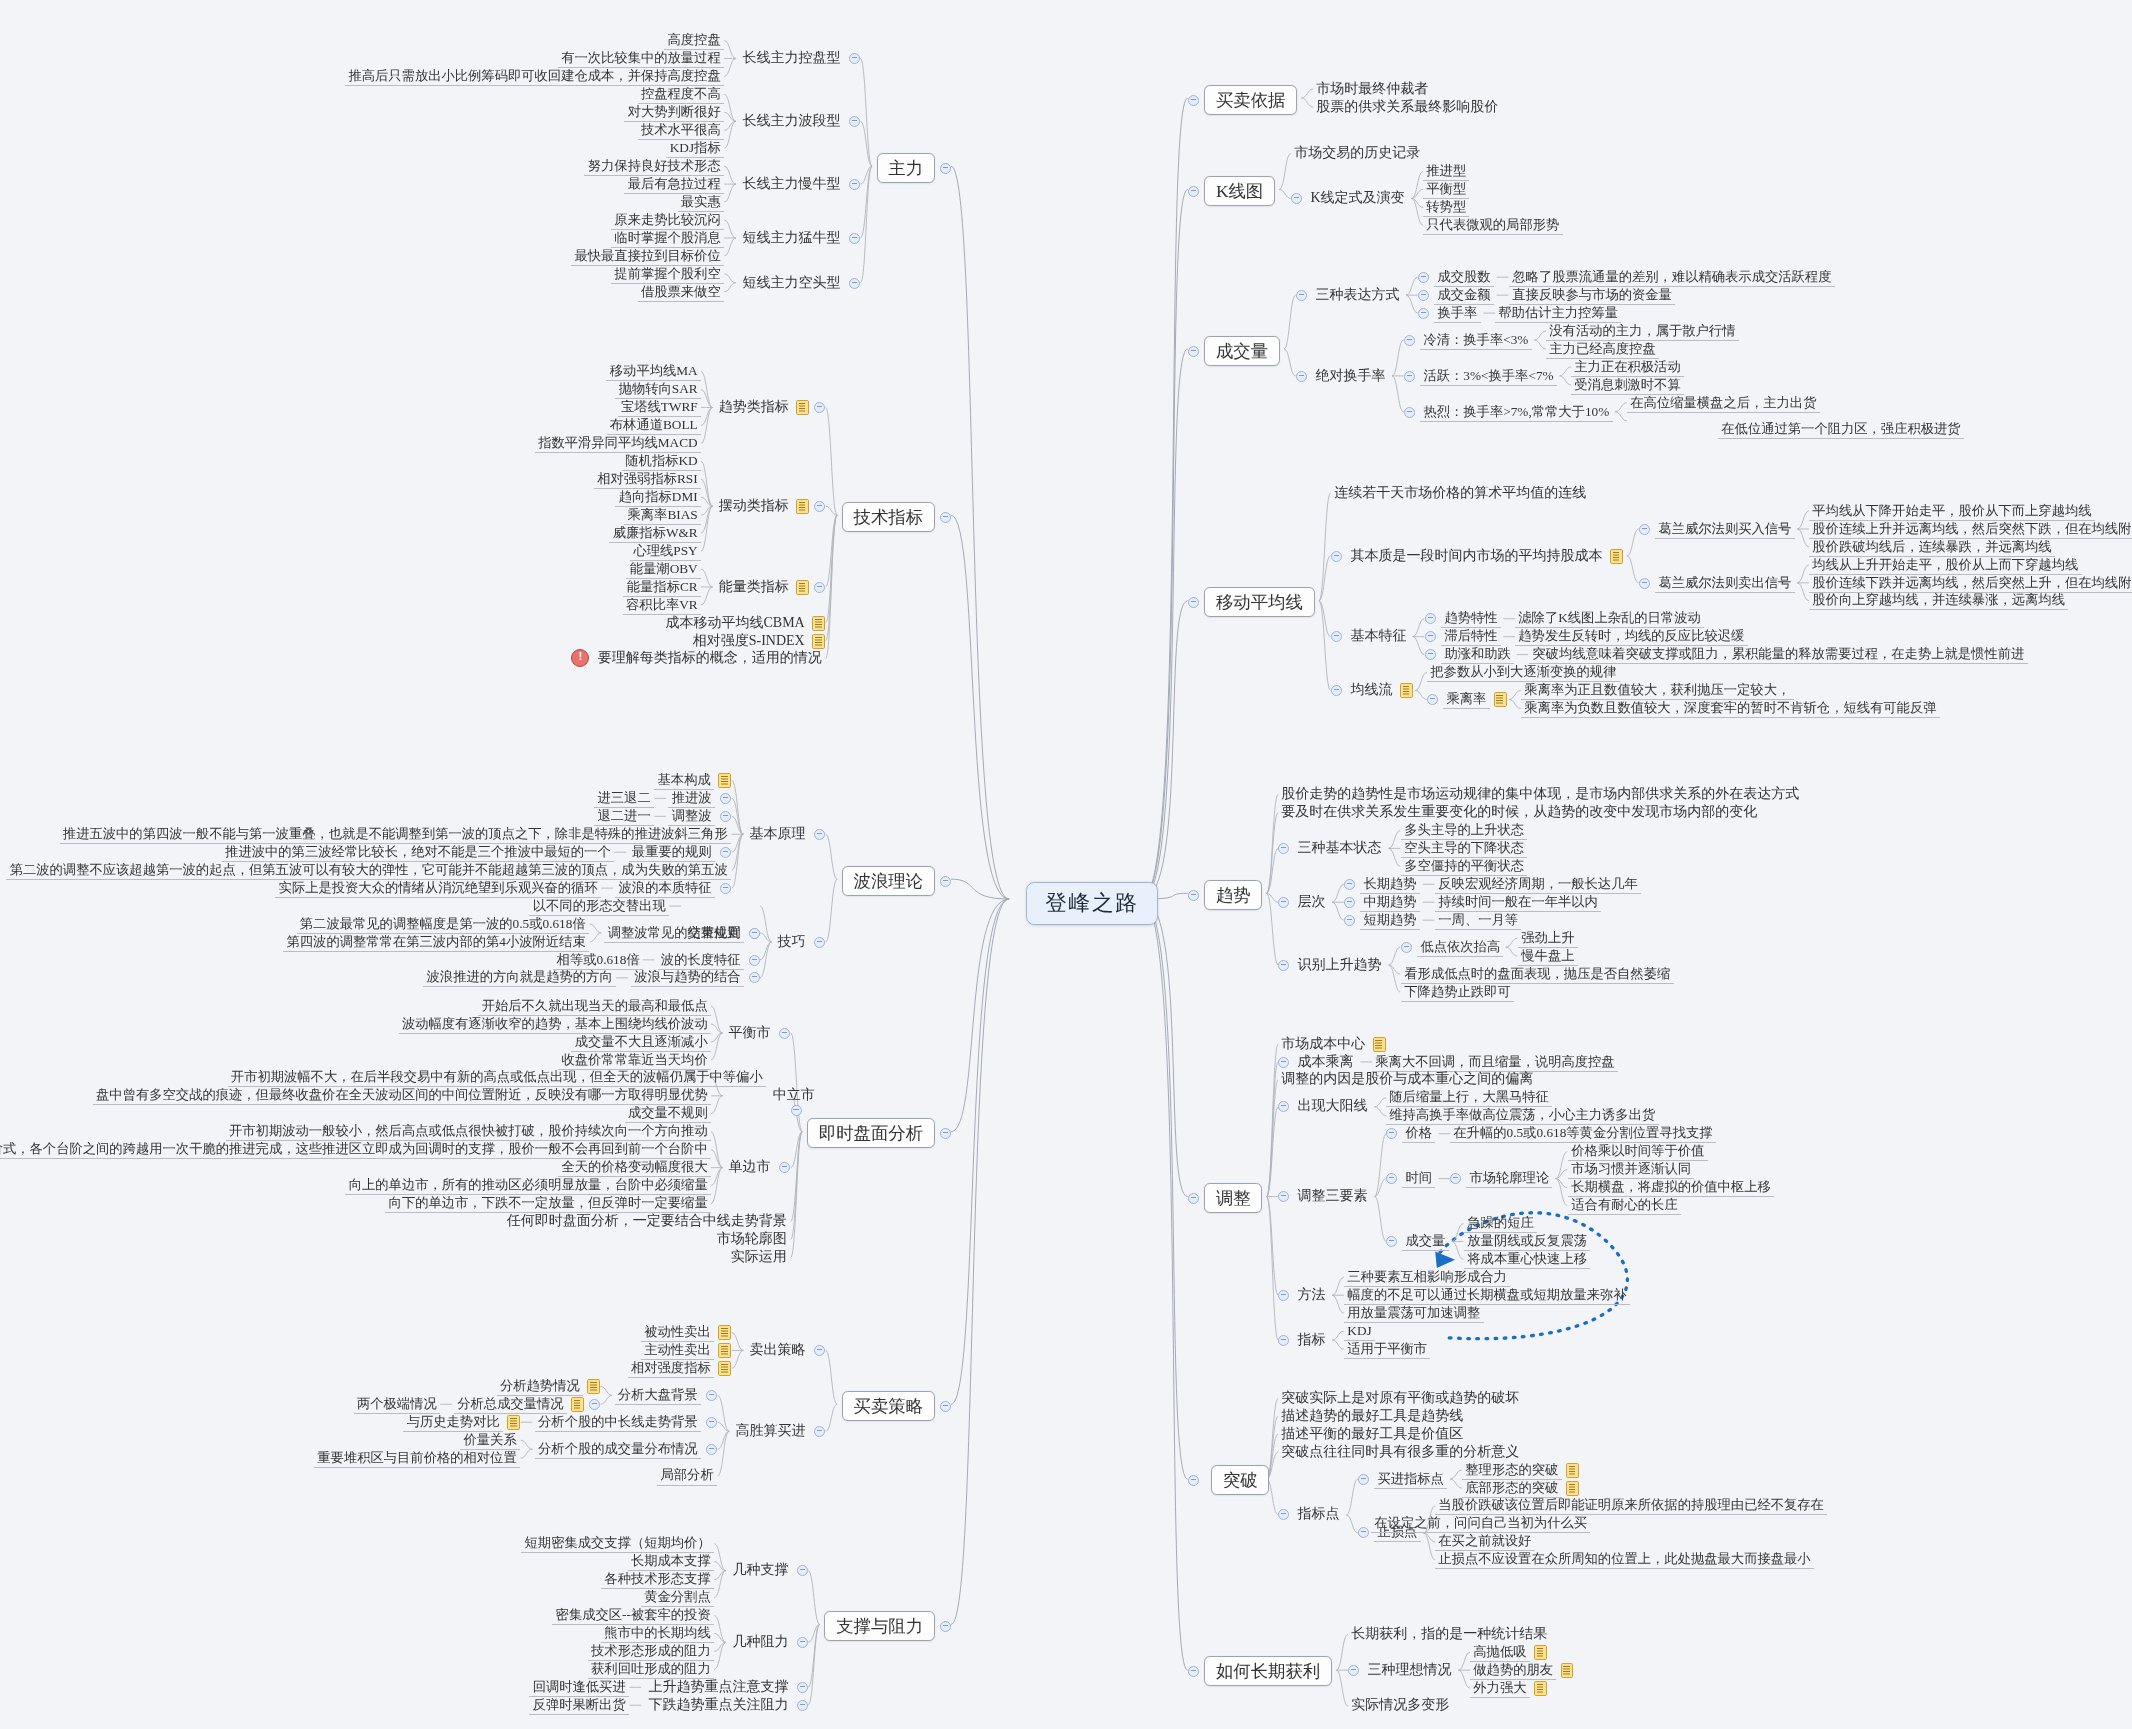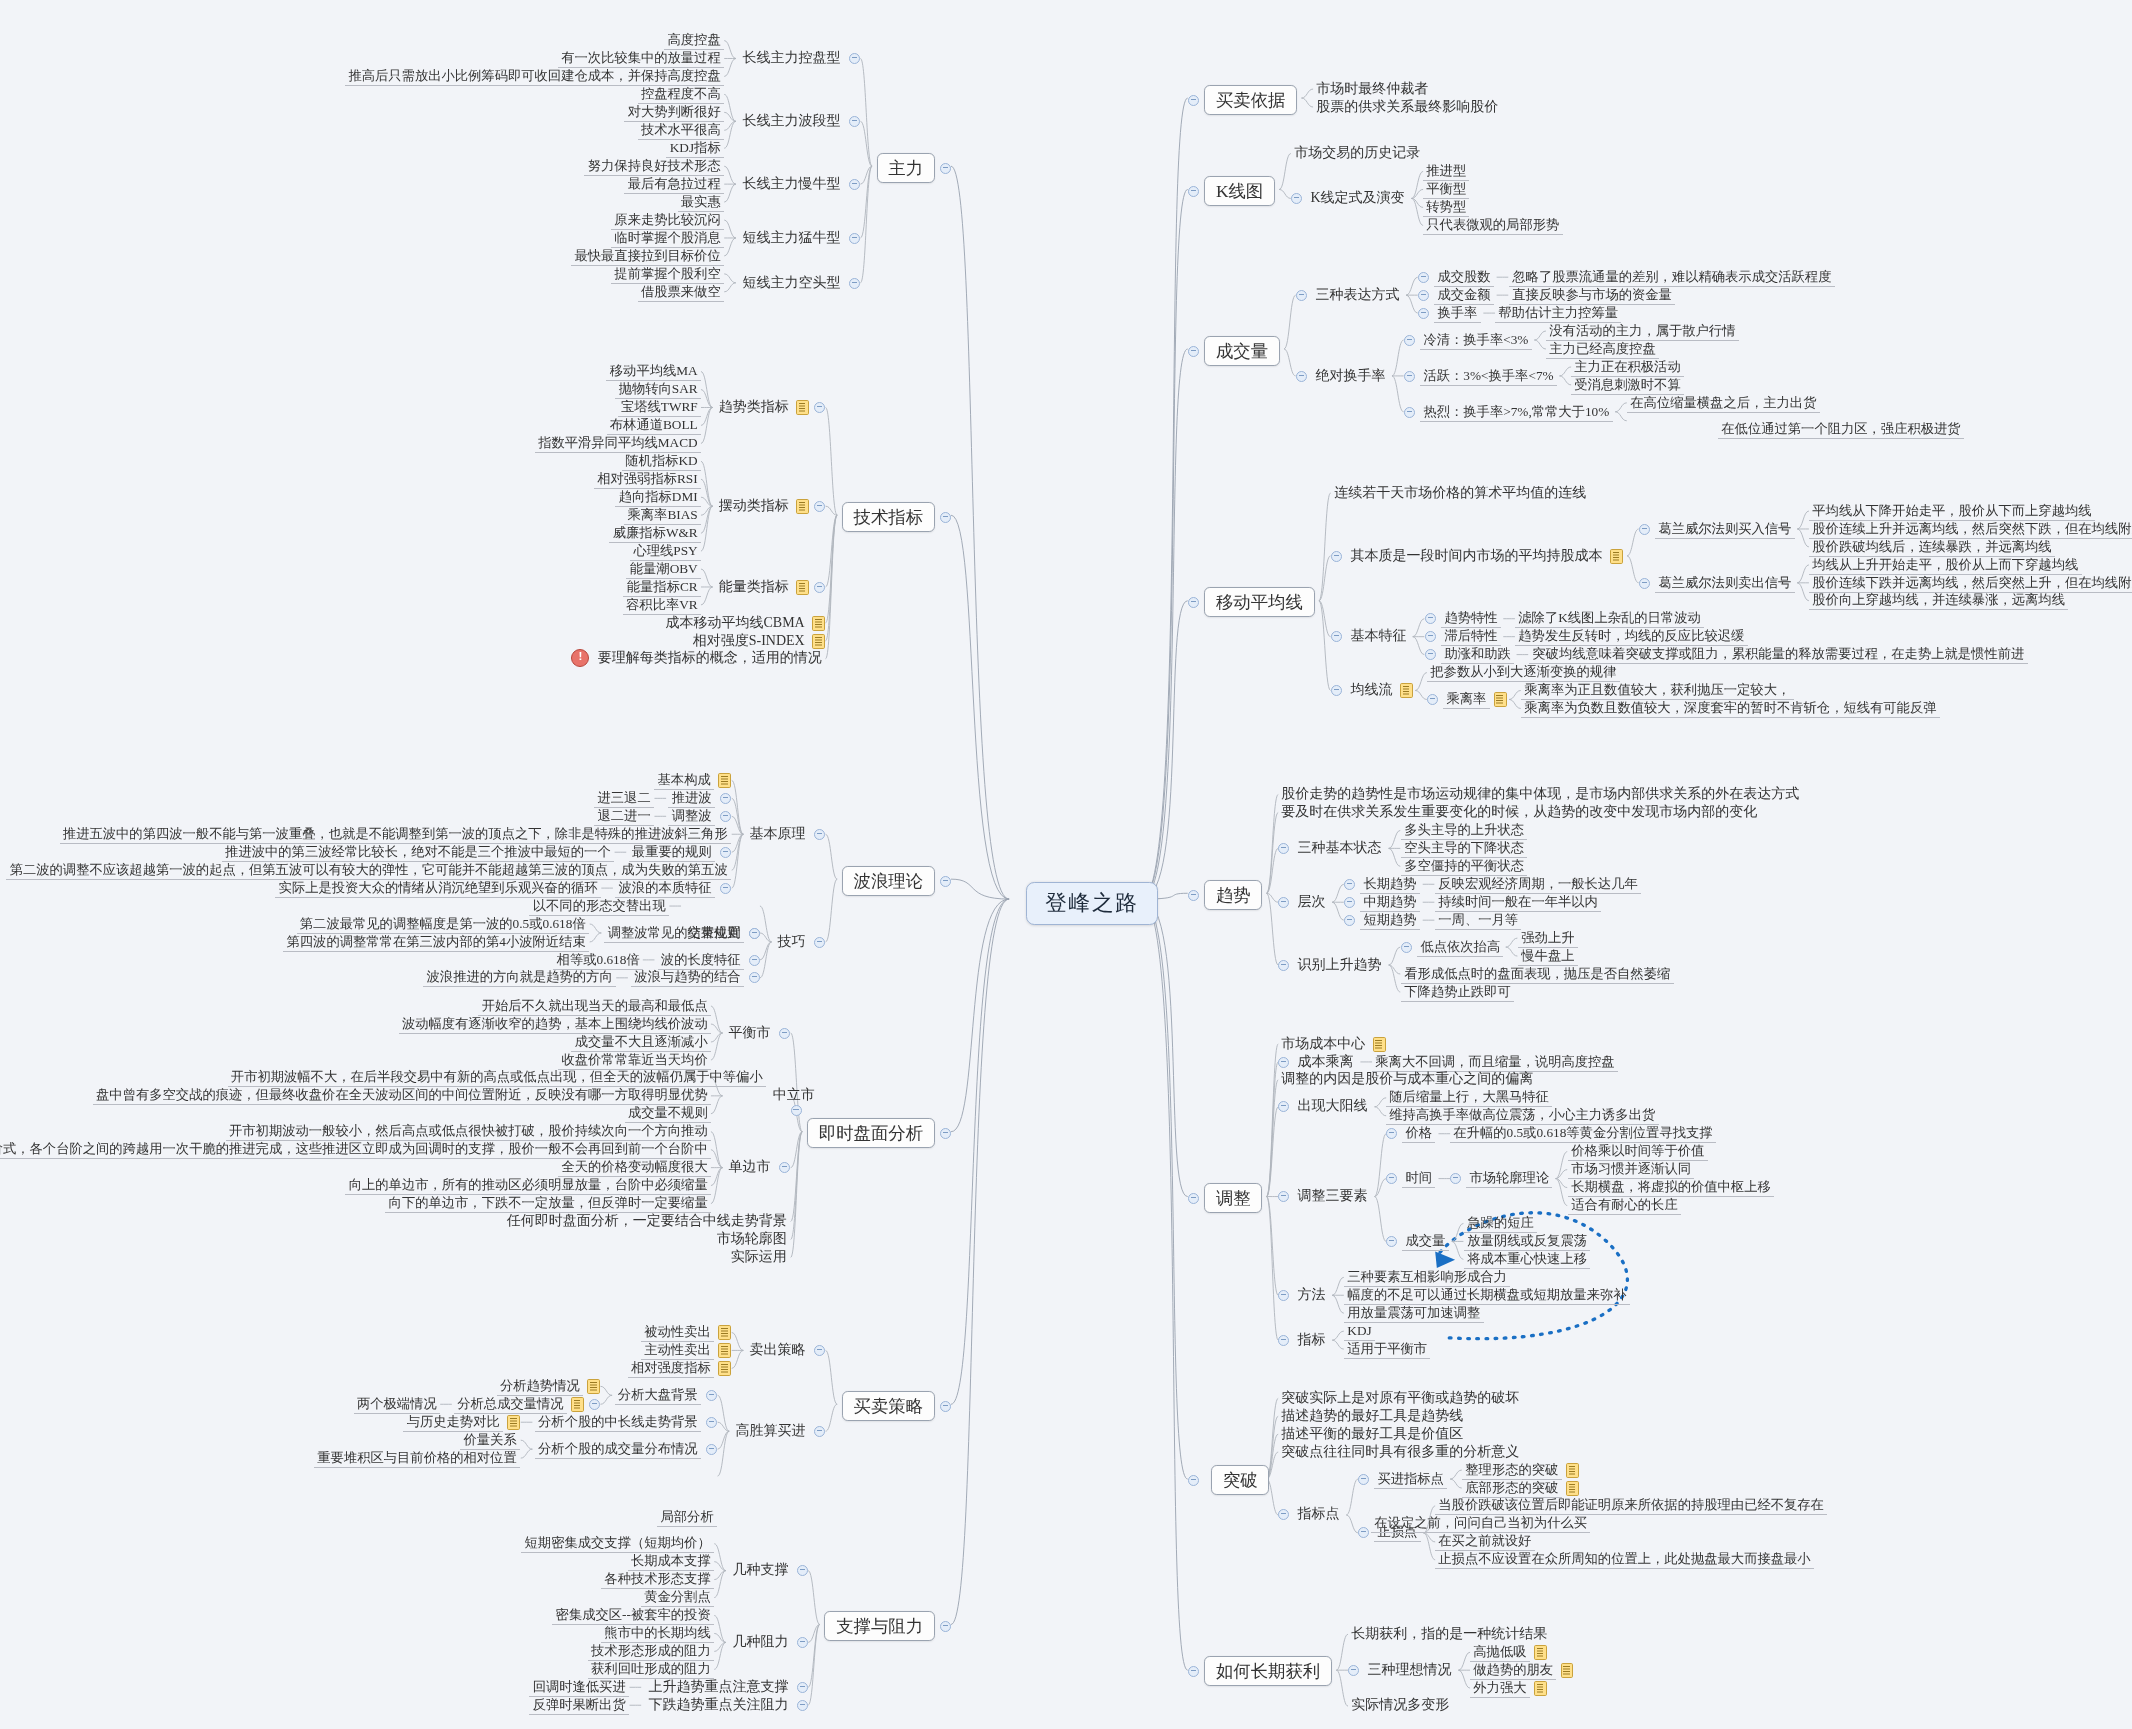--- a/index.html
+++ b/index.html
@@ -674,21 +674,21 @@
     <div class="node lr" style="top: 1440px; right: 1415px;">
       <span class="txt leaf">分析个股的成交量分布情况</span>
       <span class="bullet r"></span>
     </div>
     <div class="node lr" style="top: 1431px; right: 1612px;">
       <span class="txt leaf">价量关系</span>
     </div>
     <div class="node lr" style="top: 1449px; right: 1612px;">
       <span class="txt leaf">重要堆积区与目前价格的相对位置</span>
     </div>
-    <div class="node lr" style="top: 1508px; right: 1415px;">
+    <div class="node lr" style="top: 1467px; right: 1415px; font-family: Liberation Mono, monospace;">
       <span class="txt leaf">局部分析</span>
     </div>
     <div class="node lr" style="top: 1611px; right: 1181px;">
       <span class="txt lvl1">支撑与阻力</span>
       <span class="bullet r"></span>
     </div>
     <div class="node lr" style="top: 1561px; right: 1324px;">
       <span class="txt lvl2">几种支撑</span>
       <span class="bullet r"></span>
     </div>

